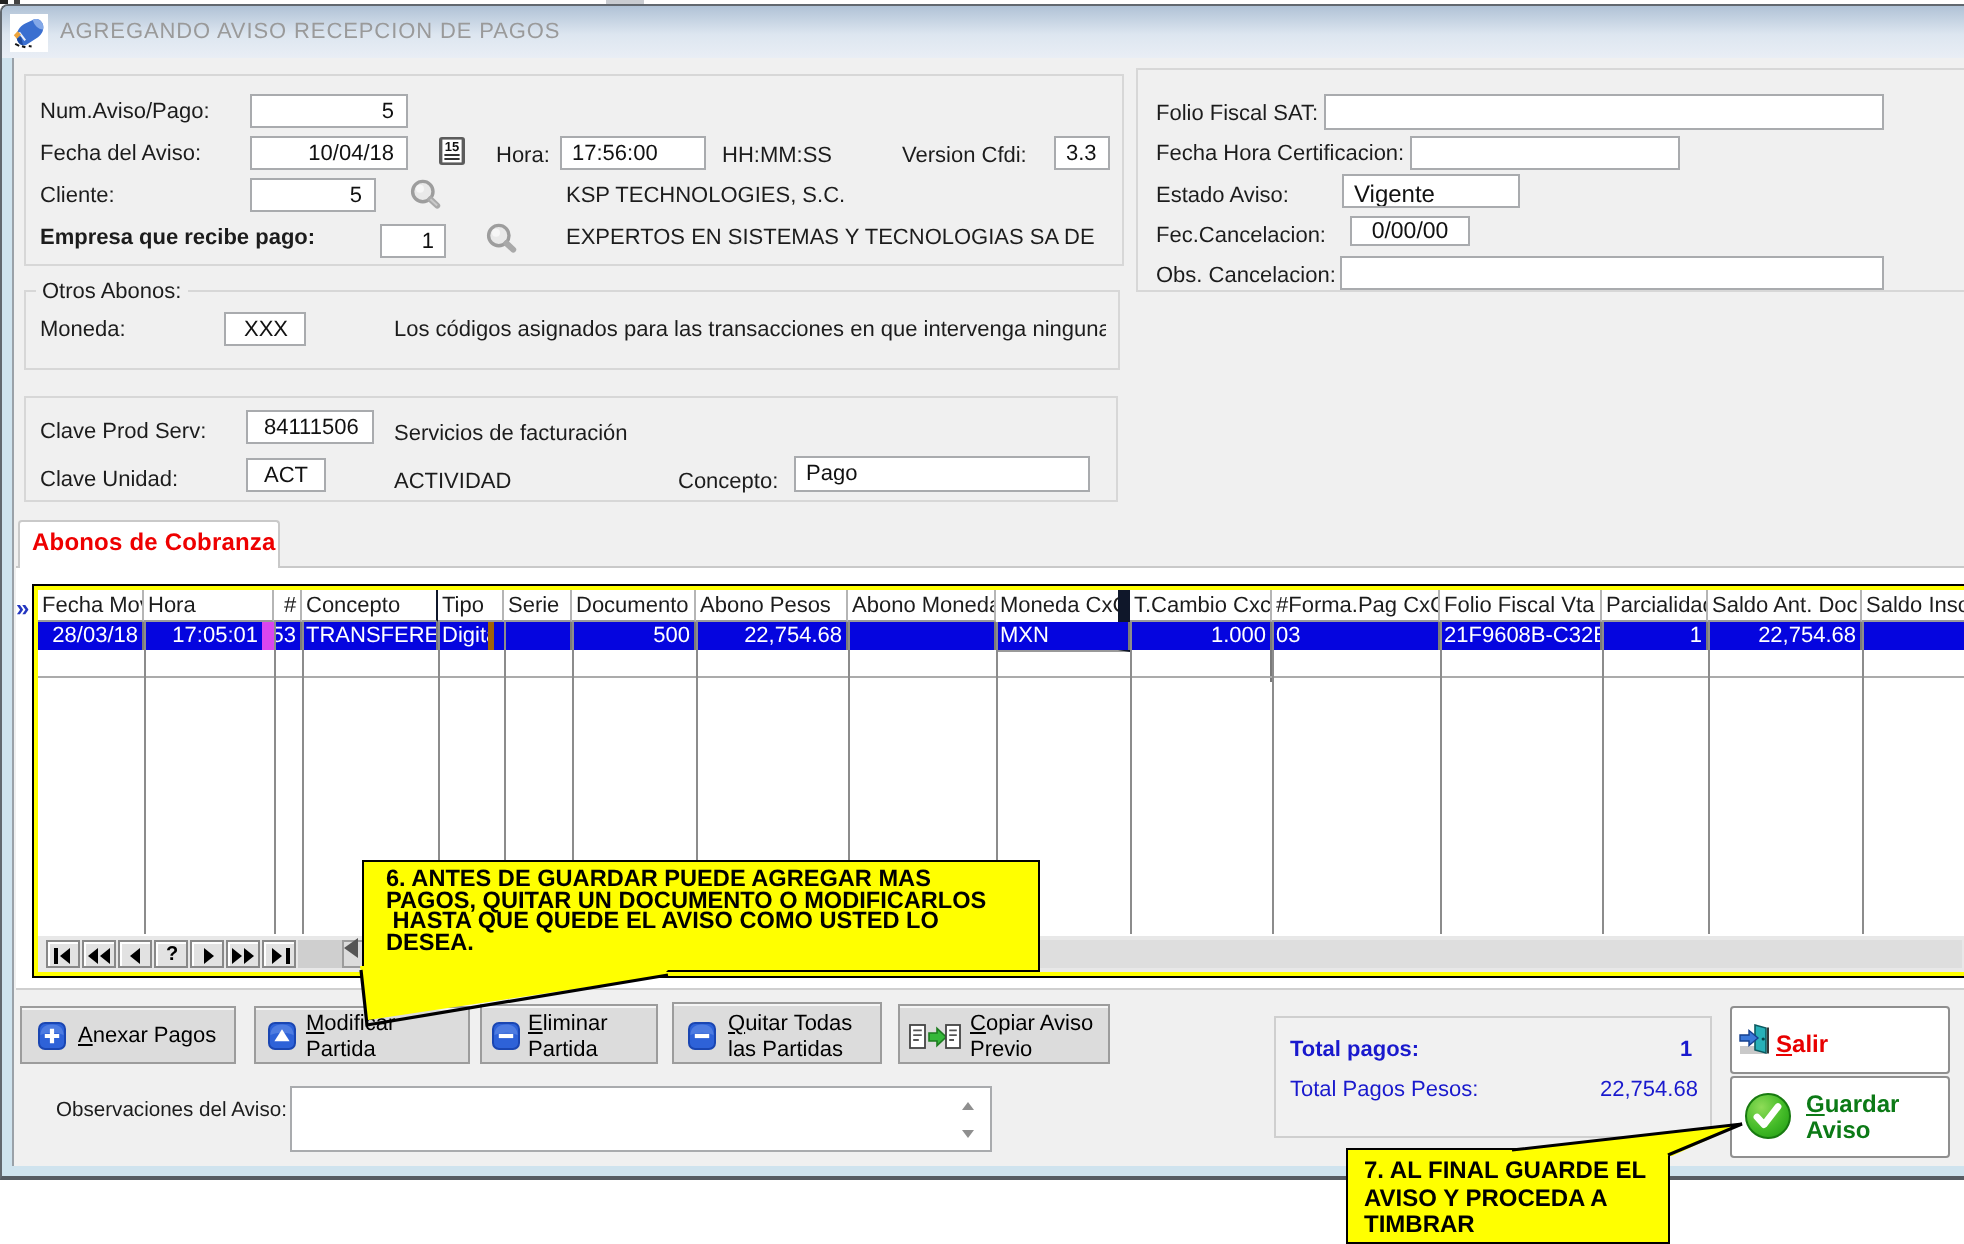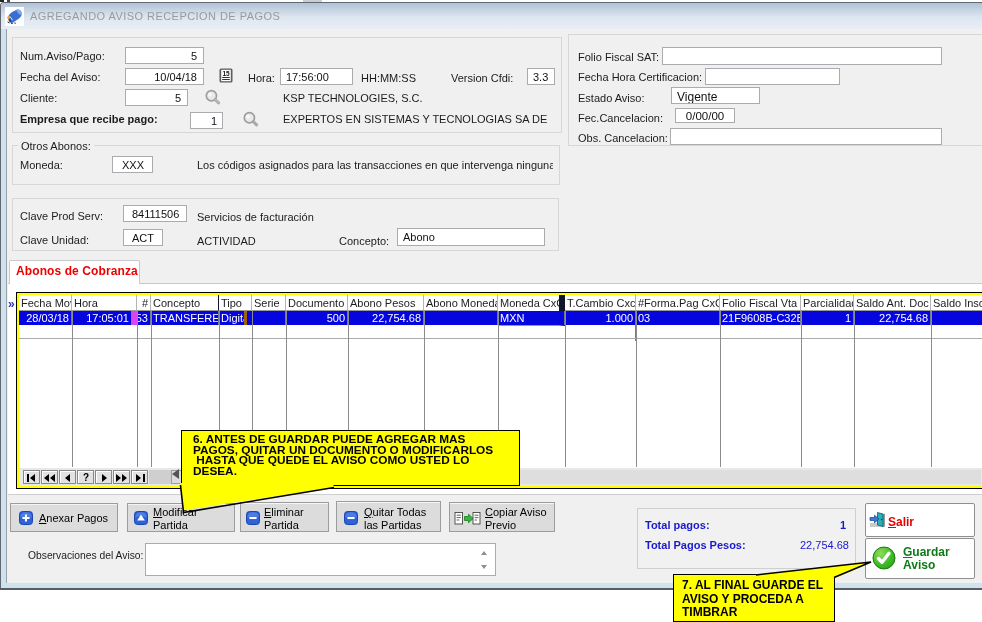--- a/index.html
+++ b/index.html
@@ -95,21 +95,21 @@
     <span style="left:8px">84111506</span>
   </div>
 <div class="lb" style="left:197px;top:211px">Servicios de facturación</div>
 <div class="lb" style="left:20px;top:234px">Clave Unidad:</div>
 <div class="inp" style="left:123px;top:229px;width:40px;height:17px">
     <span style="left:8px">ACT</span>
   </div>
 <div class="lb" style="left:197px;top:235px">ACTIVIDAD</div>
 <div class="lb" style="left:339px;top:235px">Concepto:</div>
 <div class="inp" style="left:397px;top:228px;width:148px;height:18px">
-    <span style="left:5px">Abono</span>
+    <span style="left:5px">Pago</span>
   </div>
 
 <div class="gb" style="left:568px;top:34px;width:422px;height:112px"></div>
 <div class="lb" style="left:578px;top:51px">Folio Fiscal SAT:</div>
 <div class="inp" style="left:662px;top:47px;width:280px;height:18px"></div>
 <div class="lb" style="left:578px;top:71px">Fecha Hora Certificacion:</div>
 <div class="inp" style="left:705px;top:68px;width:135px;height:17px"></div>
 <div class="lb" style="left:578px;top:92px">Estado Aviso:</div>
 <div class="inp" style="left:671px;top:87px;width:89px;height:17px;font-size:12px">
     <span style="left:5px">Vigente</span>
@@ -335,21 +335,21 @@
 <div class="ab" style="left:481px;top:548px">
     <div style="width:0;height:0;border:3.5px solid transparent;border-bottom:4.5px solid #8f8f8f"></div>
   </div>
 <div class="ab" style="left:481px;top:565px">
     <div style="width:0;height:0;border:3.5px solid transparent;border-top:4.5px solid #8f8f8f"></div>
   </div>
 
 <div class="ab" style="left:637px;top:508px;width:219px;height:61px;background:#f1f1f1;border:1px solid #cfcfcf"></div>
 <div class="lb" style="left:645px;top:519px;font-weight:bold;color:#1919cd">Total pagos:</div>
 <div class="lb" style="right:982px;top:519px;font-weight:bold;color:#1919cd;right:auto;left:840px">1</div>
-<div class="lb" style="left:645px;top:539px;font-weight:bold;color:#1919cd">Total Pagos Pesos:</div>
+<div class="lb" style="left:645px;top:539px;font-weight:normal;color:#1919cd">Total Pagos Pesos:</div>
 <div class="lb" style="left:800px;top:539px;color:#1919cd">22,754.68</div>
 
 <div class="ab" style="left:865px;top:503px;width:110px;height:34px;background:#fff;border:1px solid #8f8f8f;border-radius:2px"></div>
 <svg class="ab" style="left:869px;top:511px" width="17" height="17" viewBox="0 0 17 17">
 <rect x="1" y="12" width="13" height="4" fill="#c9c9c9"></rect>
 <path d="M8.5,1.5 L14,3 V15.5 L8.5,14 Z" fill="#28b0b8" stroke="#0c5a60" stroke-width="0.8"></path>
 <circle cx="12.6" cy="8.5" r="0.8" fill="#06444a"></circle>
 <path d="M1,6.5 h4.5 V4.2 L10,8 5.5,11.8 V9.5 H1 Z" fill="#3b78d8" stroke="#16408e" stroke-width="0.7"></path>
 <path d="M15,2.8 V15.8" stroke="#222" stroke-width="0.9"></path>
 </svg>

